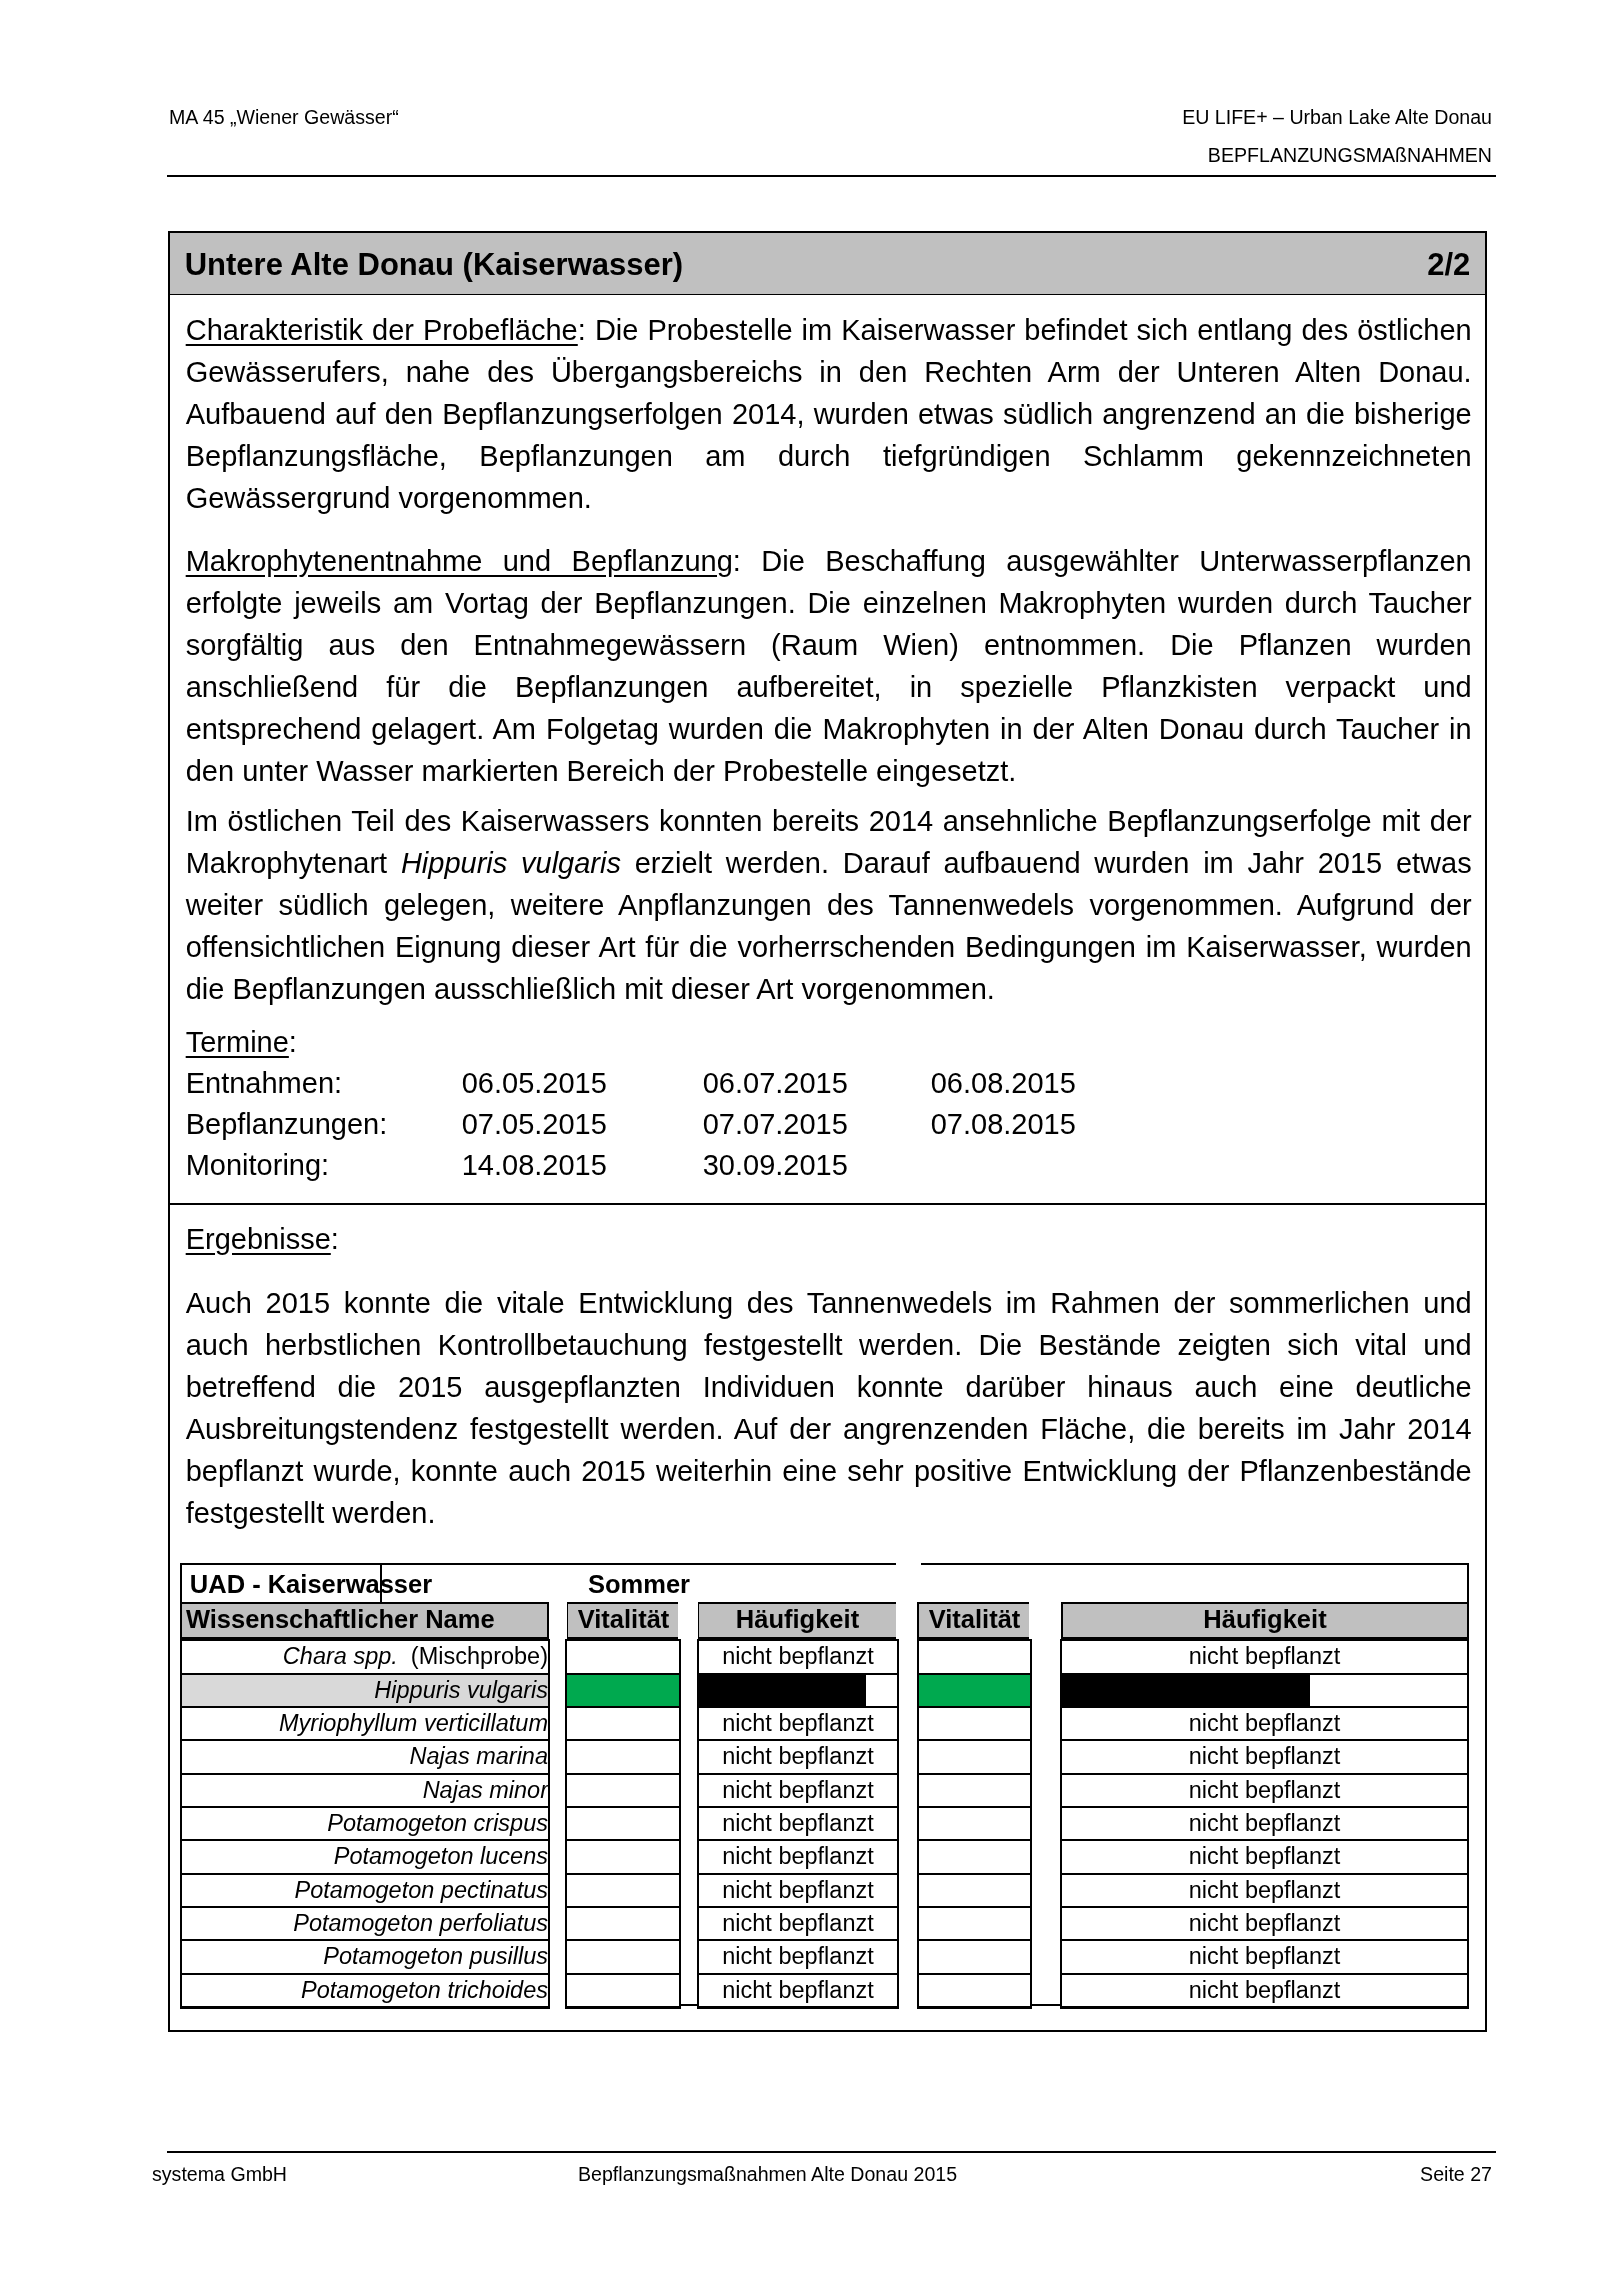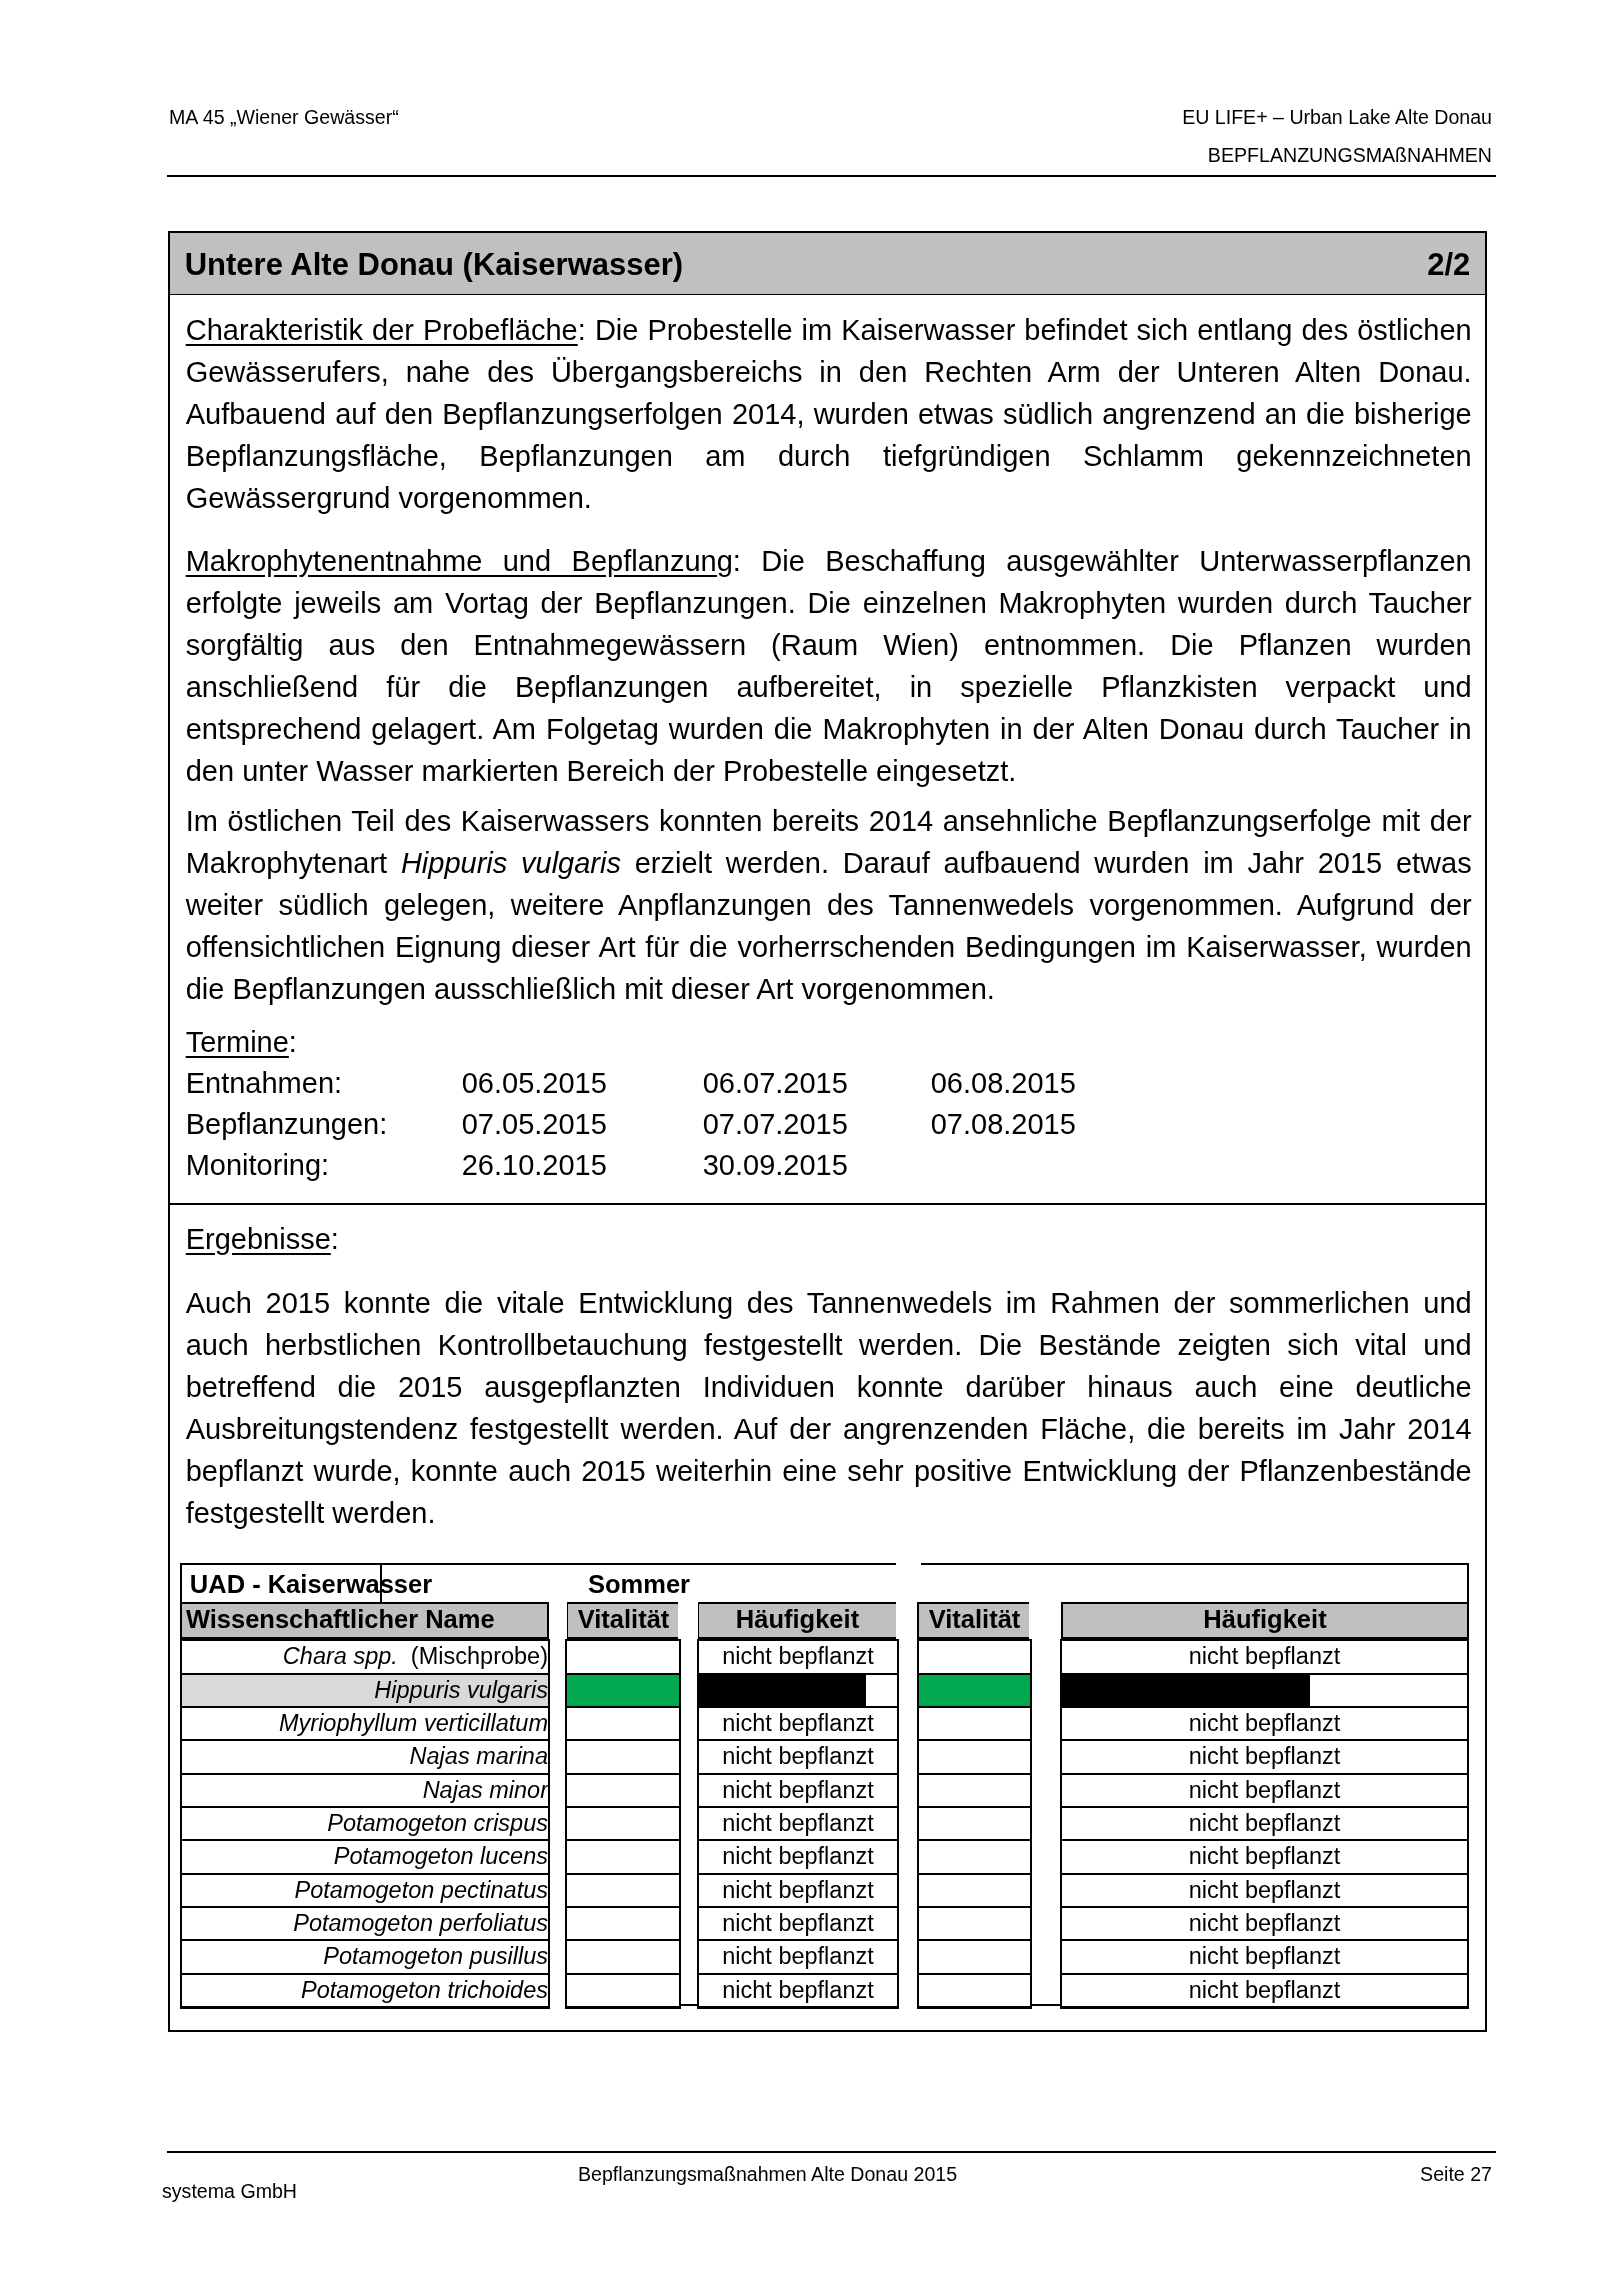--- a/index.html
+++ b/index.html
@@ -68,21 +68,21 @@
     <span style="left:745px">06.08.2015</span>
   </div>
   <div class="term-row" style="top:875px; width:980px;">
     <span style="left:0">Bepflanzungen:</span>
     <span style="left:276px">07.05.2015</span>
     <span style="left:517px">07.07.2015</span>
     <span style="left:745px">07.08.2015</span>
   </div>
   <div class="term-row" style="top:916px; width:980px;">
     <span style="left:0">Monitoring:</span>
-    <span style="left:276px">26.10.2015</span>
+    <span style="left:276px">14.08.2015</span>
     <span style="left:517px">30.09.2015</span>
     <span style="left:745px"></span>
   </div>
 
   <div id="divider"></div>
 
   <div class="term-row" style="top:990px;"><span class="ul" style="position:static">Ergebnisse</span><span style="position:static">:</span></div>
 
   <div class="para" style="top:1049px;"><span>Auch 2015 konnte die vitale Entwicklung des Tannenwedels im Rahmen der sommerlichen und auch herbstlichen Kontrollbetauchung festgestellt werden. Die Bestände zeigten sich vital und betreffend die 2015 ausgepflanzten Individuen konnte darüber hinaus auch eine deutliche Ausbreitungstendenz festgestellt werden. Auf der angrenzenden Fläche, die bereits im Jahr 2014 bepflanzt wurde, konnte auch 2015 weiterhin eine sehr positive Entwicklung der Pflanzenbestände festgestellt werden.</span></div>
 </div>
@@ -167,16 +167,16 @@
       <div class="cell freq" style="left:880px; top:376px; width:409px; height:36px; border:2.9px solid #000; border-bottom-width:2.9px; background:#fff;">nicht bepflanzt</div>
       <div class="cell name" style="left:0; top:410px; width:370px; height:36px; border:2.9px solid #000; border-bottom-width:3.9px; background:#fff;"><span>Potamogeton trichoides</span><span class="nonit" style="white-space: pre;"></span></div>
       <div class="cell " style="left:385px; top:410px; width:116px; height:36px; border:2.9px solid #000; border-bottom-width:3.9px; background:#fff;"></div>
       <div class="cell freq" style="left:517px; top:410px; width:202px; height:36px; border:2.9px solid #000; border-bottom-width:3.9px; background:#fff;">nicht bepflanzt</div>
       <div class="cell " style="left:737px; top:410px; width:115px; height:36px; border:2.9px solid #000; border-bottom-width:3.9px; background:#fff;"></div>
       <div class="cell freq" style="left:880px; top:410px; width:409px; height:36px; border:2.9px solid #000; border-bottom-width:3.9px; background:#fff;">nicht bepflanzt</div>
     </div>
 </div>
 
 <div class="rule" style="left:167px; top:2151px; width:1329px; height:1.5px;"></div>
-<div class="abs hdr-small" style="left:162px; top:2163px;margin-top:17px;">systema GmbH</div>
+<div class="abs hdr-small" style="left:152px; top:2163px;">systema GmbH</div>
 <div class="abs hdr-small" style="left:578px; top:2163px;">Bepflanzungsmaßnahmen Alte Donau 2015</div>
 <div class="abs hdr-small" style="right:129px; top:2163px;">Seite 27</div>
 
 
 </body></html>

